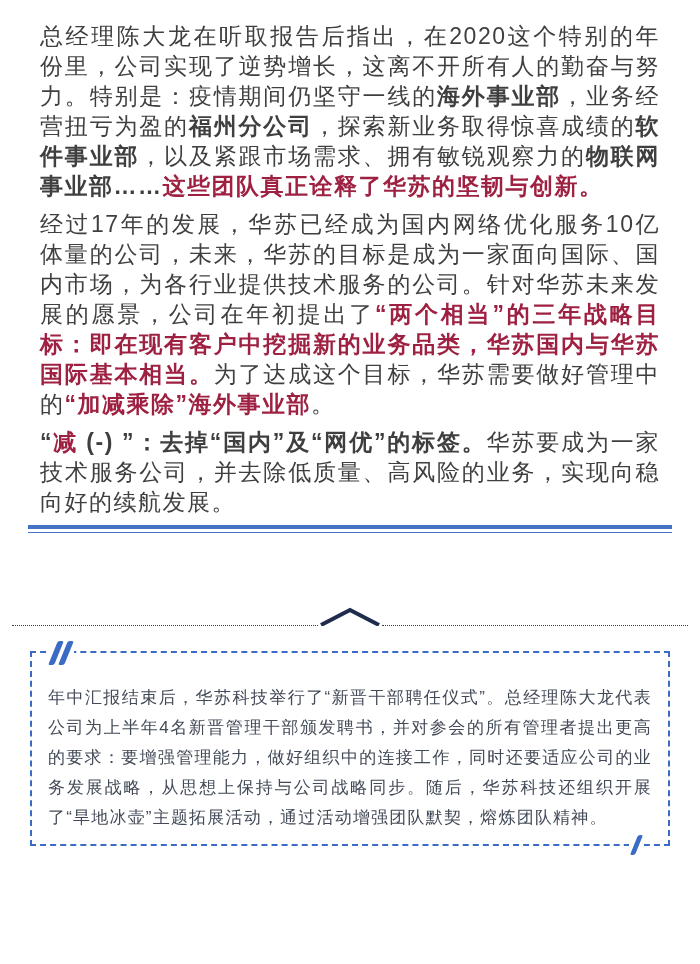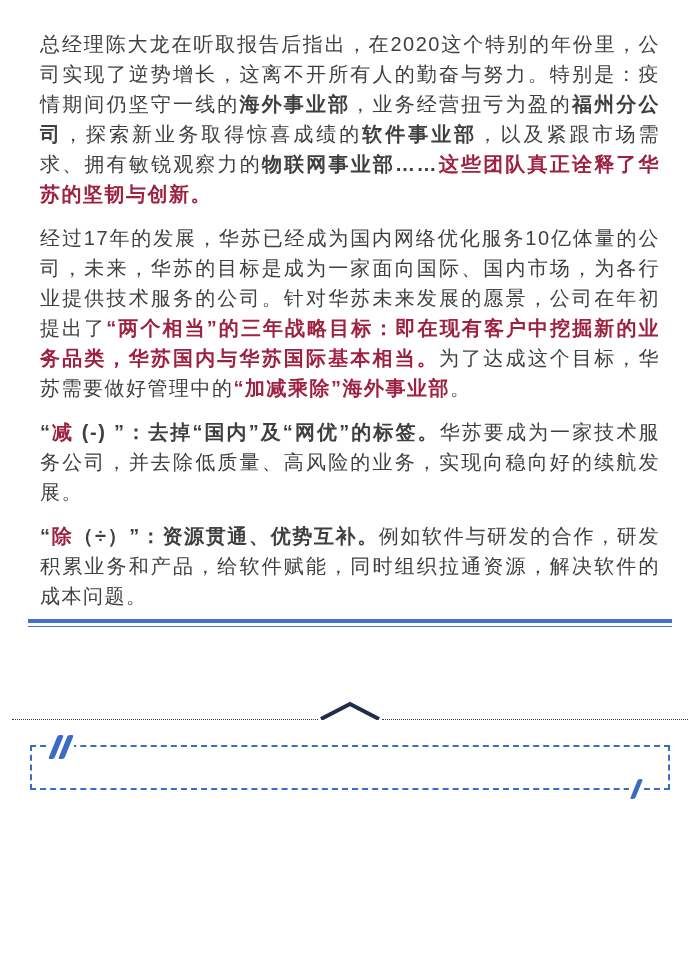--- a/index.html
+++ b/index.html
@@ -12,22 +12,22 @@
     --qtext:#424a57;
     --slash:#3a6bc5;
   }
   html,body{margin:0;padding:0;}
   body{
     width:700px;height:964px;background:#ffffff;overflow:hidden;
     font-family:"Liberation Sans","DejaVu Sans",sans-serif;
   }
   .article{padding:15px 40px 0 40px;}
   .article p{
-    margin:14px 0 8px 0;
-    font-size:20px;line-height:30px;letter-spacing:1.5px;
+    margin:6px 0 8px 0;
+    font-size:23px;line-height:30px;letter-spacing:1.5px;
     text-align:justify;color:var(--text);
   }
   .seg-n{font-weight:400;color:var(--text);}
   .seg-b{font-weight:700;color:var(--text);}
   .seg-r{font-weight:700;color:var(--red);}
   .double-rule{
     margin:4px 28px 0 28px;height:3px;
     border-top:4px solid var(--rule);
     border-bottom:1px solid var(--rule);
   }
@@ -63,34 +63,34 @@
   }
   .slash.small{width:5px;height:20px;}
 </style>
 </head>
 <body>
 
 <div class="article">
     <p><span class="seg-n">总经理陈大龙在听取报告后指出，在2020这个特别的年份里，公司实现了逆势增长，这离不开所有人的勤奋与努力。特别是：疫情期间仍坚守一线的</span><span class="seg-b">海外事业部</span><span class="seg-n">，业务经营扭亏为盈的</span><span class="seg-b">福州分公司</span><span class="seg-n">，探索新业务取得惊喜成绩的</span><span class="seg-b">软件事业部</span><span class="seg-n">，以及紧跟市场需求、拥有敏锐观察力的</span><span class="seg-b">物联网事业部……</span><span class="seg-r">这些团队真正诠释了华苏的坚韧与创新。</span></p>
     <p><span class="seg-n">经过17年的发展，华苏已经成为国内网络优化服务10亿体量的公司，未来，华苏的目标是成为一家面向国际、国内市场，为各行业提供技术服务的公司。针对华苏未来发展的愿景，公司在年初提出了</span><span class="seg-r">“两个相当”的三年战略目标：即在现有客户中挖掘新的业务品类，华苏国内与华苏国际基本相当。</span><span class="seg-n">为了达成这个目标，华苏需要做好管理中的</span><span class="seg-r">“加减乘除”海外事业部</span><span class="seg-n">。</span></p>
     <p><span class="seg-b">“</span><span class="seg-r">减</span><span class="seg-b"> (-) ”：</span><span class="seg-b">去掉“国内”及“网优”的标签。</span><span class="seg-n">华苏要成为一家技术服务公司，并去除低质量、高风险的业务，实现向稳向好的续航发展。</span></p>
-    <p><span class="seg-b">“</span><span class="seg-r">除</span><span class="seg-b">（÷）”：</span><span class="seg-b">资源贯通、优势互补。</span><span class="seg-n">例如软件与研发的合作，研发积累业务和产品，给软件赋能，同时组织拉通资源，解决软件的成本问题。</span></p>
   </div>
 
 <div class="double-rule"></div>
 
 <div class="fold-divider">
   <div class="dotline"></div>
   <svg width="60" height="19" viewBox="0 0 60 19">
     <polyline points="1,18 30,3 59,18" fill="none" stroke="var(--chevron)" stroke-width="4"></polyline>
   </svg>
   <div class="dotline"></div>
 </div>
 
 <div class="quote-box">
   <span class="quote-mark-open">
     <span class="slash"></span>
     <span class="slash"></span>
   </span>
+  <p>年中汇报结束后，华苏科技举行了“新晋干部聘任仪式”。总经理陈大龙代表公司为上半年4名新晋管理干部颁发聘书，并对参会的所有管理者提出更高的要求：要增强管理能力，做好组织中的连接工作，同时还要适应公司的业务发展战略，从思想上保持与公司战略同步。随后，华苏科技还组织开展了“旱地冰壶”主题拓展活动，通过活动增强团队默契，熔炼团队精神。</p>
   <span class="quote-mark-close">
     <span class="slash small"></span>
   </span>
 </div>
 
 </body></html>

